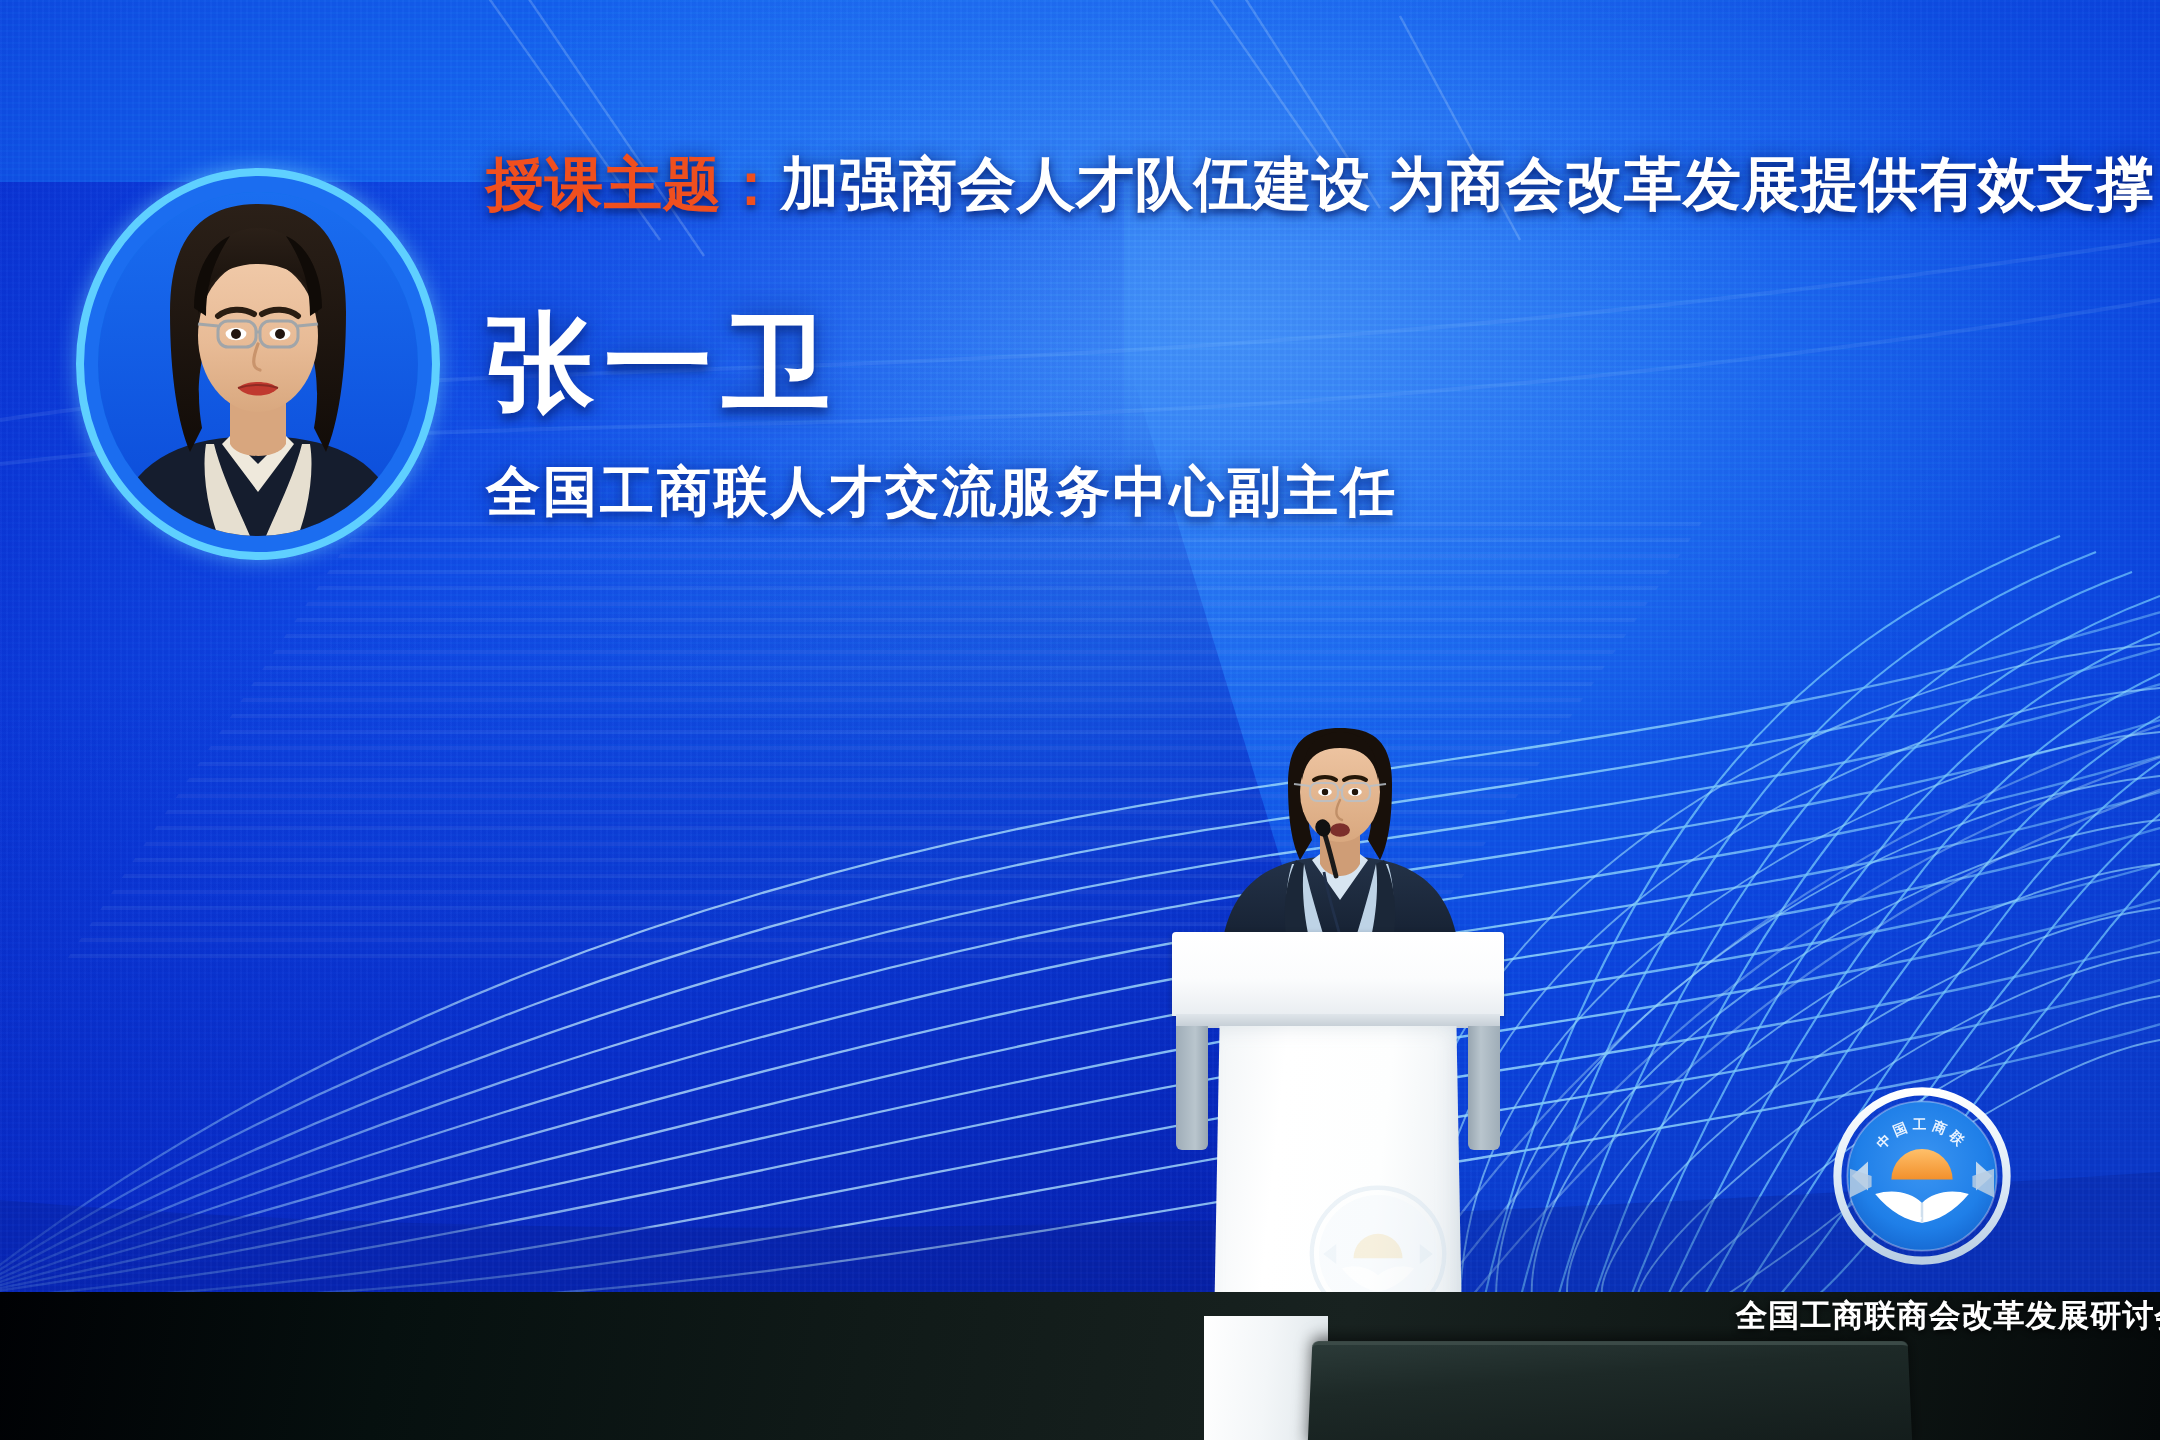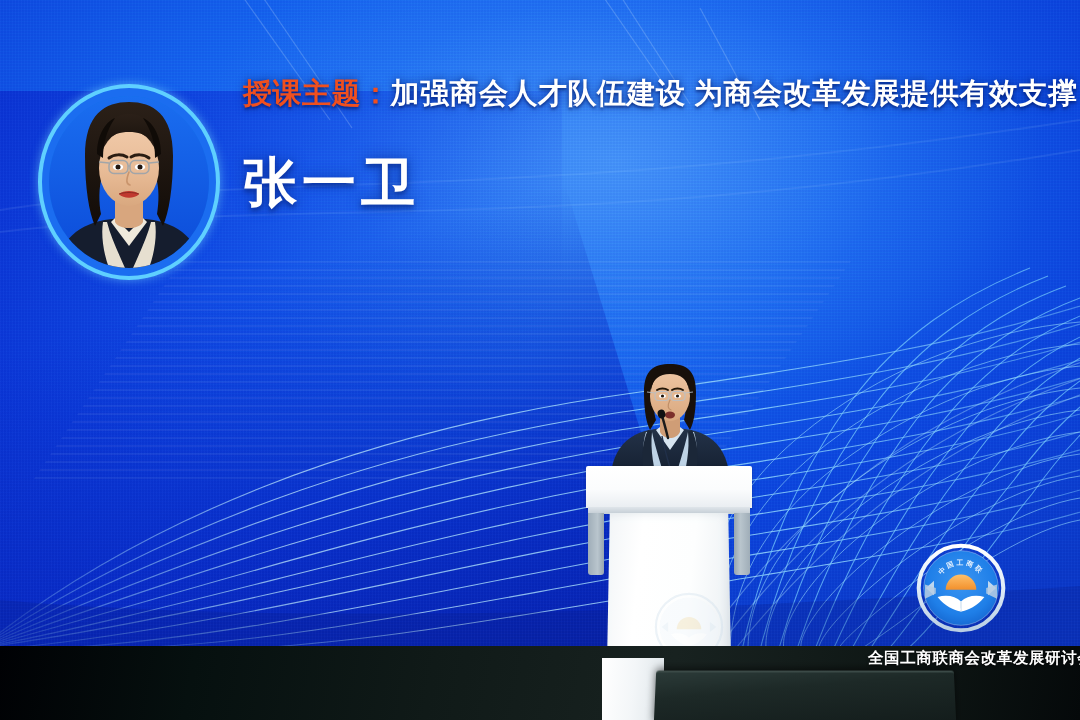--- a/index.html
+++ b/index.html
@@ -412,20 +412,21 @@
           <path d="M70,98 C76,96 84,96 90,98" stroke="#8e2b23" stroke-width="1" fill="none"></path>
         </svg>
       </div>
     </div>
 
     <div class="headline">
       <span class="hl-label">授课主题：</span><span class="hl-body">加强商会人才队伍建设 为商会改革发展提供有效支撑</span>
     </div>
 
     <div class="speaker-name">张一卫</div>
+    <div class="speaker-title">全国工商联人才交流服务中心副主任</div>
 
     <div class="cfic-logo">
       <svg viewBox="0 0 100 100">
         <defs>
           <radialGradient id="discg" cx="50%" cy="42%" r="62%">
             <stop offset="0%" stop-color="#3b95f2"></stop>
             <stop offset="70%" stop-color="#1f7fe8"></stop>
             <stop offset="100%" stop-color="#1566cf"></stop>
           </radialGradient>
           <linearGradient id="rimg" x1="0" y1="0" x2="0" y2="1">

